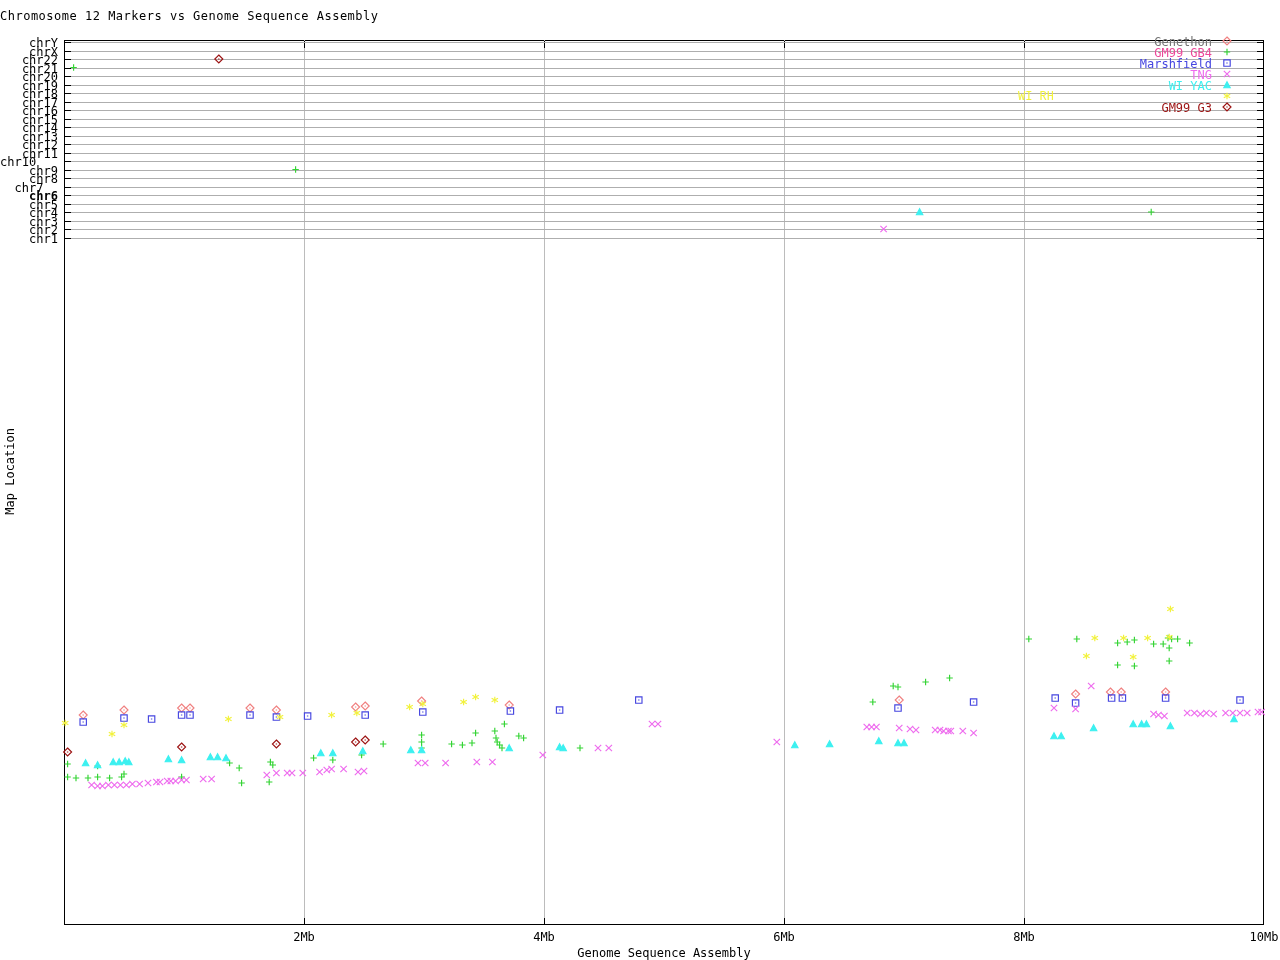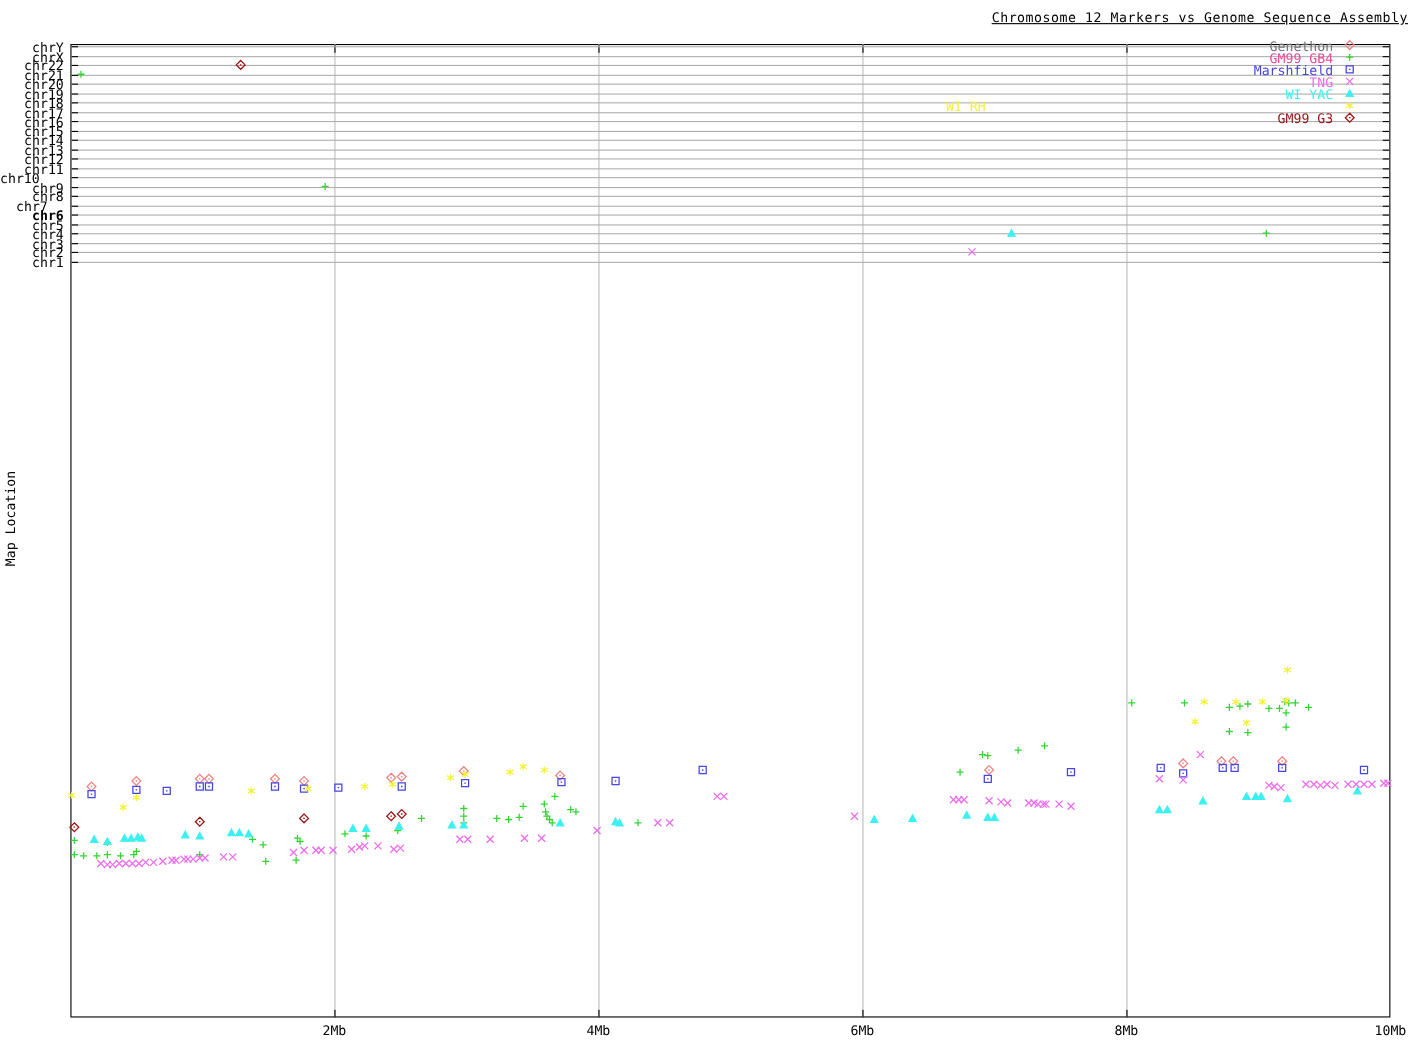--- a/index.html
+++ b/index.html
@@ -1,33 +1,34 @@
 <!DOCTYPE html>
 <html><head>
 <meta charset="utf-8">
 <style>
   html,body{margin:0;padding:0;background:#fff;}
   #canvas{position:relative;width:1280px;height:960px;background:#ffffff;overflow:hidden;
           font-family:"DejaVu Sans Mono","Liberation Mono",monospace;color:#000;}
   .abs{position:absolute;}
-  #title{left:0;top:9px;width:1280px;text-align:right;font-size:12px;letter-spacing:.5px;text-decoration:underline;}
+  #title{left:0;top:9px;width:1280px;text-align:left;font-size:12px;letter-spacing:.5px;}
   #xlabel{left:64px;top:946px;width:1200px;text-align:center;font-size:12px;}
   #ylabel{left:3px;top:428px;font-size:12px;writing-mode:vertical-rl;transform:rotate(180deg);}
   #frame{left:64px;top:40px;width:1200px;height:885px;border:1px solid #000;box-sizing:border-box;}
   #pts{left:0;top:0;width:1280px;height:960px;pointer-events:none;}
   .rowlabel{font-size:12px;line-height:12px;}
   .ticklabel{font-size:12px;}
   .legendlabel{font-size:12px;line-height:12px;}
 </style>
 </head>
 <body>
 
 <div id="canvas">
   <div id="title" class="abs">Chromosome 12 Markers vs Genome Sequence Assembly</div>
   <div id="ylabel" class="abs">Map Location</div>
+  <div id="xlabel" class="abs">Genome Sequence Assembly</div>
   <div id="frame" class="abs"></div>
   <div class="abs" style="left: 304px; top: 40px; width: 1px; height: 885px; background: rgb(188, 188, 188);"></div>
     <div class="abs" style="left: 304px; top: 918px; width: 1px; height: 7px; background: rgb(0, 0, 0);"></div>
     <div class="abs" style="left: 304px; top: 41px; width: 1px; height: 7px; background: rgb(0, 0, 0);"></div>
     <div class="abs ticklabel" style="left: 282px; top: 930px; width: 44px; text-align: center;">2Mb</div>
     <div class="abs" style="left: 544px; top: 40px; width: 1px; height: 885px; background: rgb(188, 188, 188);"></div>
     <div class="abs" style="left: 544px; top: 918px; width: 1px; height: 7px; background: rgb(0, 0, 0);"></div>
     <div class="abs" style="left: 544px; top: 41px; width: 1px; height: 7px; background: rgb(0, 0, 0);"></div>
     <div class="abs ticklabel" style="left: 522px; top: 930px; width: 44px; text-align: center;">4Mb</div>
     <div class="abs" style="left: 784px; top: 40px; width: 1px; height: 885px; background: rgb(188, 188, 188);"></div>
@@ -133,21 +134,21 @@
     <div class="abs rowlabel" style="left: 0px; top: 230px; width: 58px; text-align: right; transform: translateY(-50%);">chr2</div>
     <div class="abs" style="left: 65px; top: 238px; width: 1198px; height: 1px; background: rgb(174, 174, 174);"></div>
     <div class="abs" style="left: 65px; top: 238px; width: 6px; height: 1px; background: rgb(0, 0, 0);"></div>
     <div class="abs" style="left: 1257px; top: 238px; width: 6px; height: 1px; background: rgb(0, 0, 0);"></div>
     <div class="abs rowlabel" style="left: 0px; top: 239px; width: 58px; text-align: right; transform: translateY(-50%);">chr1</div>
     <div class="abs legendlabel" style="left: 860px; top: 42px; width: 352px; text-align: right; transform: translateY(-50%); color: #737373;">Genethon</div>
     <div class="abs legendlabel" style="left: 860px; top: 53px; width: 352px; text-align: right; transform: translateY(-50%); color: #ec4899;">GM99 GB4</div>
     <div class="abs legendlabel" style="left: 860px; top: 64px; width: 352px; text-align: right; transform: translateY(-50%); color: rgb(70, 70, 224);">Marshfield</div>
     <div class="abs legendlabel" style="left: 860px; top: 75px; width: 352px; text-align: right; transform: translateY(-50%); color: rgb(238, 107, 238);">TNG</div>
     <div class="abs legendlabel" style="left: 860px; top: 86px; width: 352px; text-align: right; transform: translateY(-50%); color: rgb(60, 240, 240);">WI YAC</div>
-    <div class="abs legendlabel" style="left: 860px; top: 97px; width: 352px; text-align: left; transform: translateY(-50%); color: rgb(242, 242, 60);">WI RH</div>
+    <div class="abs legendlabel" style="left: 860px; top: 97px; width: 352px; text-align: center; transform: translateY(-50%); color: rgb(242, 242, 60); font-family: Liberation Mono, monospace;">WI RH</div>
     <div class="abs legendlabel" style="left: 860px; top: 108px; width: 352px; text-align: right; transform: translateY(-50%); color: rgb(156, 18, 18);">GM99 G3</div>
     <svg id="pts" class="abs" width="1280" height="960" viewBox="0 0 1280 960">
       <path d="M83.2 711L87.2 715L83.2 719L79.2 715Z M82.5 715H83.9" stroke="#f08080" stroke-width="1.15" fill="none"></path>
       <path d="M124 706L128 710L124 714L120 710Z M123.3 710H124.7" stroke="#f08080" stroke-width="1.15" fill="none"></path>
       <path d="M181.6 704L185.6 708L181.6 712L177.6 708Z M180.9 708H182.29999999999998" stroke="#f08080" stroke-width="1.15" fill="none"></path>
       <path d="M190 704L194 708L190 712L186 708Z M189.3 708H190.7" stroke="#f08080" stroke-width="1.15" fill="none"></path>
       <path d="M250 704L254 708L250 712L246 708Z M249.3 708H250.7" stroke="#f08080" stroke-width="1.15" fill="none"></path>
       <path d="M276.4 706L280.4 710L276.4 714L272.4 710Z M275.7 710H277.09999999999997" stroke="#f08080" stroke-width="1.15" fill="none"></path>
       <path d="M355.6 703L359.6 707L355.6 711L351.6 707Z M354.90000000000003 707H356.3" stroke="#f08080" stroke-width="1.15" fill="none"></path>
       <path d="M365.2 702L369.2 706L365.2 710L361.2 706Z M364.5 706H365.9" stroke="#f08080" stroke-width="1.15" fill="none"></path>

